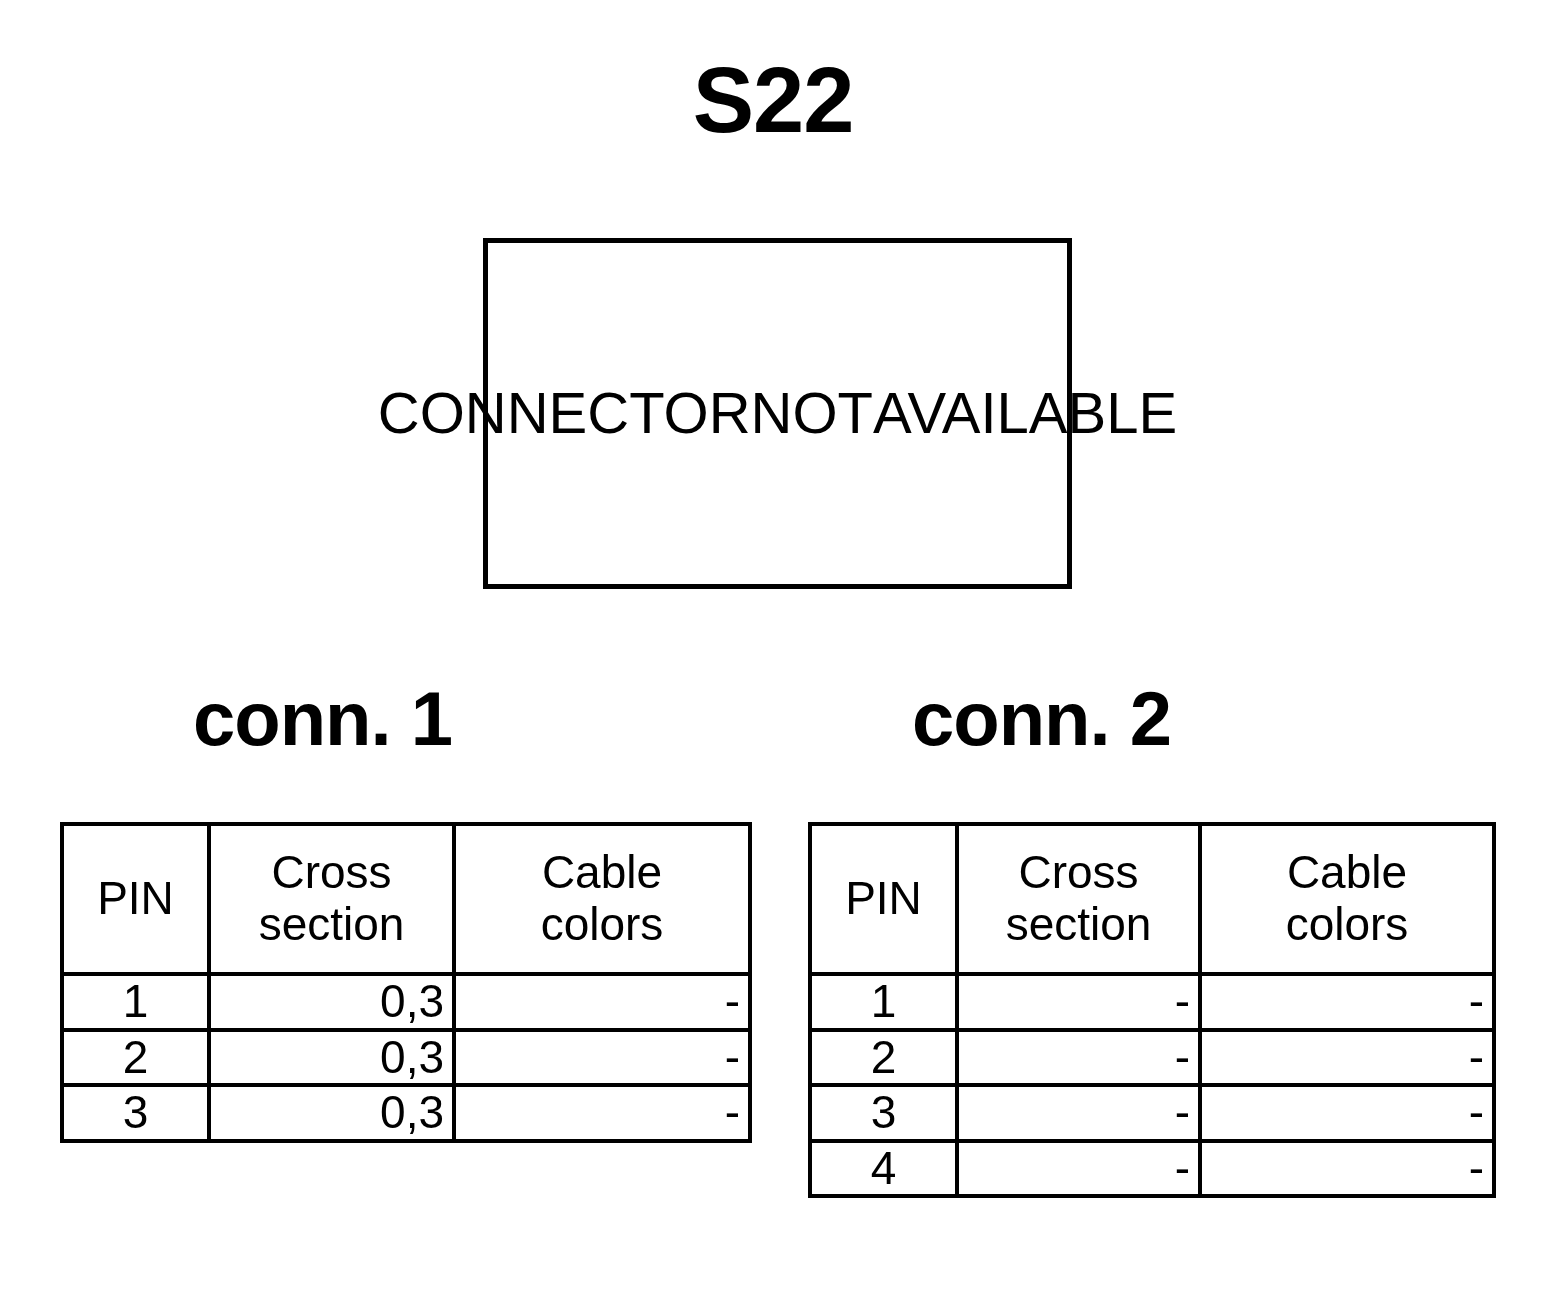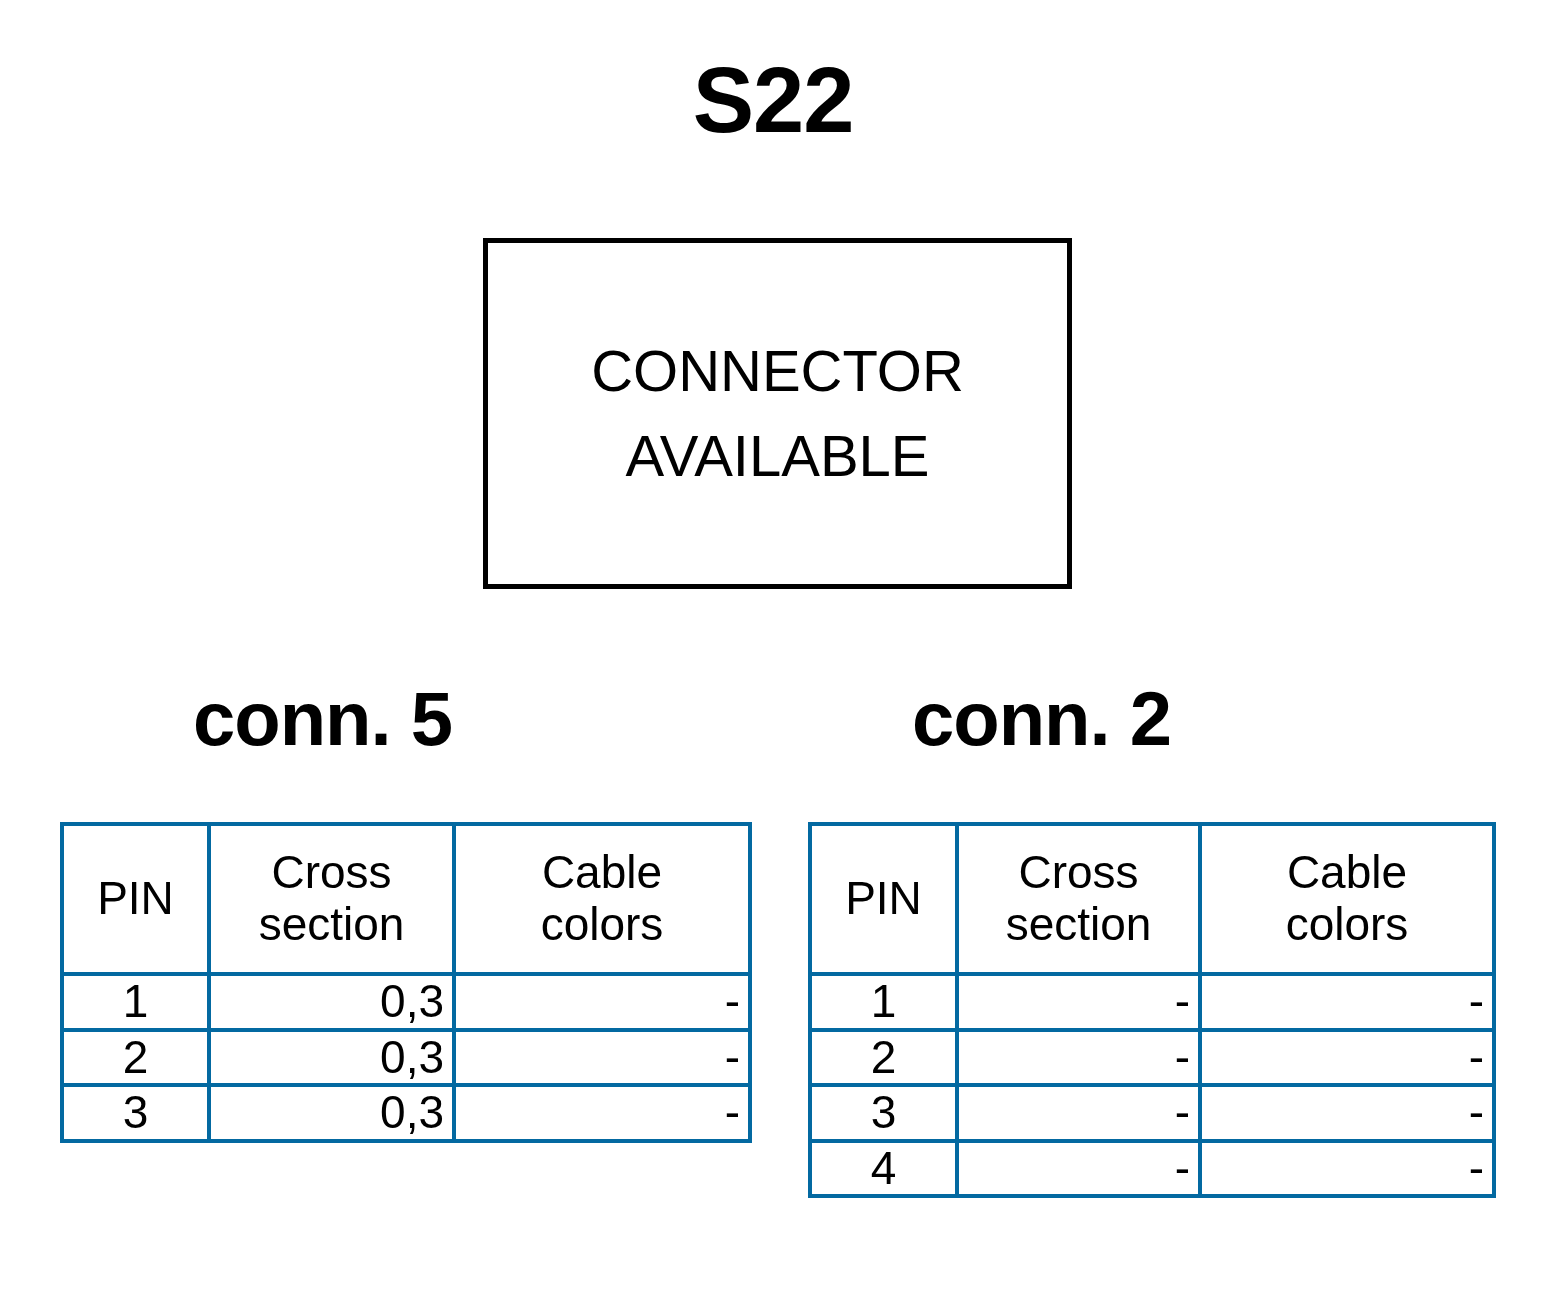--- a/index.html
+++ b/index.html
@@ -33,21 +33,21 @@
   
   #connector-box {
     position: absolute;
     left: 483px;
     top: 238px;
     width: 589px;
     height: 351px;
     box-sizing: border-box;
     border: 5px solid #000000;
     display: flex;
-    flex-direction: column;
+    flex-direction: row;
     align-items: center;
     justify-content: center;
   }
   #connector-box .cbline {
     font-size: 58px;
     font-weight: normal;
     line-height: 1.45;
     text-align: center;
     white-space: nowrap;
   }
@@ -67,21 +67,21 @@
   
   .pin-table {
     position: absolute;
     border-collapse: collapse;
     table-layout: fixed;
     font-size: 46px;
     font-weight: normal;
     line-height: 1.12;
   }
   .pin-table td, .pin-table th {
-    border: 4px solid #0369a1;
+    border: 4px solid #000000;
     padding: 0;
     font-weight: normal;
     vertical-align: middle;
   }
   .pin-table th {
     height: 138px;
     text-align: center;
     padding: 4px 6px;
   }
   .pin-table td.pin-cell {
@@ -110,24 +110,25 @@
 
   .hdr-line { display: block; }
 </style>
 </head>
 <body>
 
 <div id="diagram-title">S22</div>
 
 <div id="connector-box">
   <span class="cbline">CONNECTOR</span>
+  <span class="cbline">NOT</span>
   <span class="cbline">AVAILABLE</span>
 </div>
 
-<div class="conn-label" id="conn-1-label">conn. 5</div>
+<div class="conn-label" id="conn-1-label">conn. 1</div>
 
 <table class="pin-table" id="table-conn-1">
   <colgroup>
     <col class="c-pin">
       <col class="c-cross">
       <col class="c-color">
   </colgroup>
   <thead>
     <tr>
       <th>

